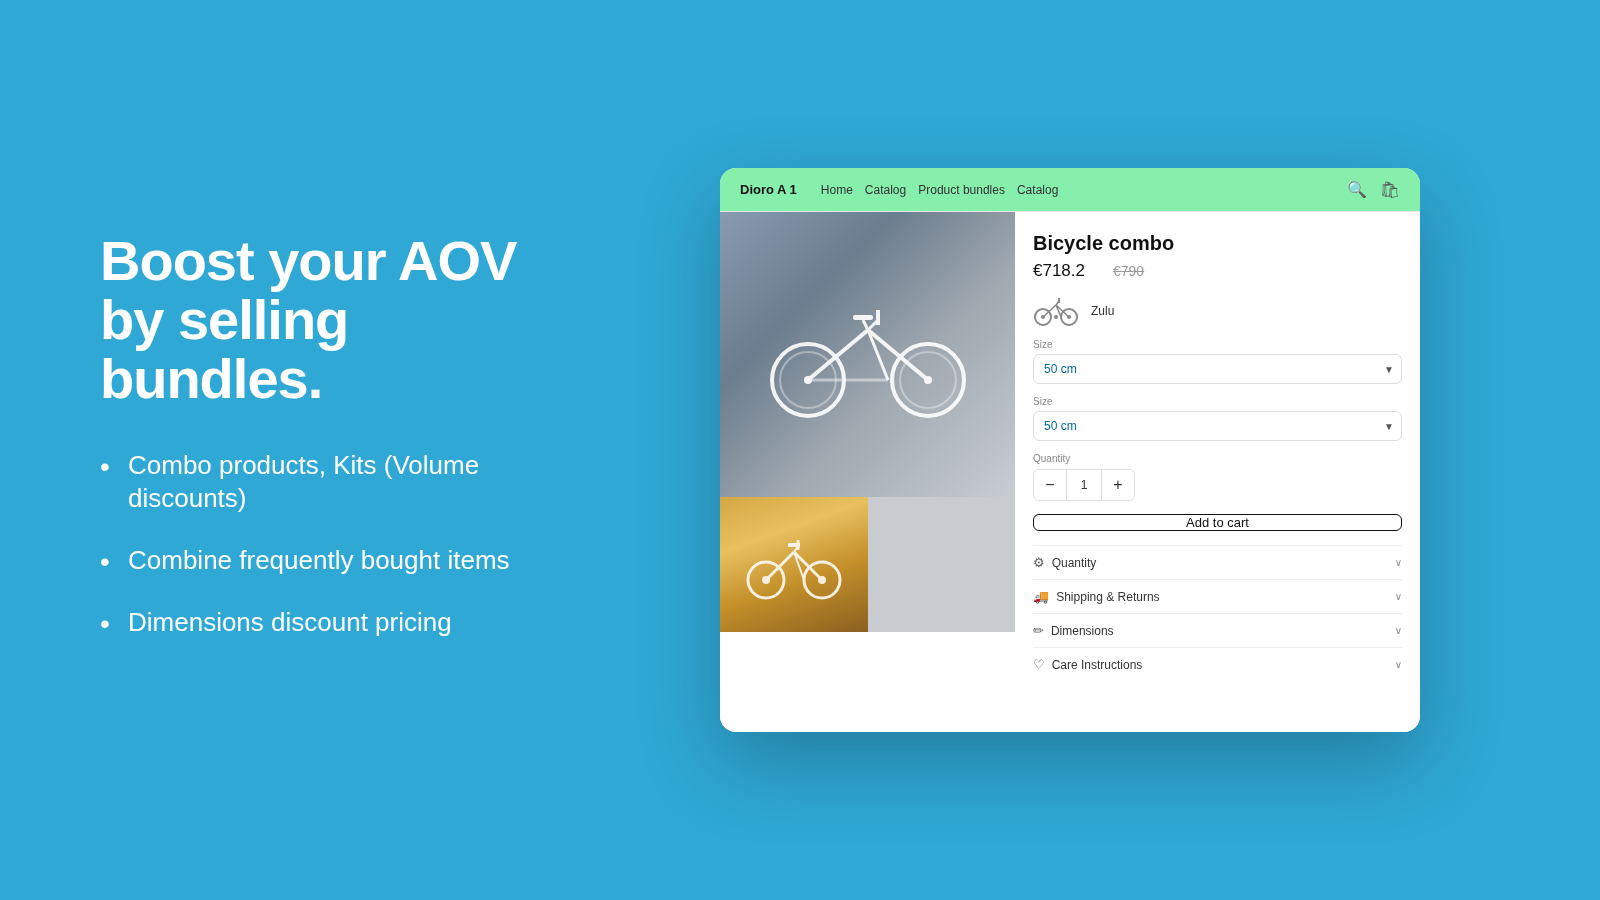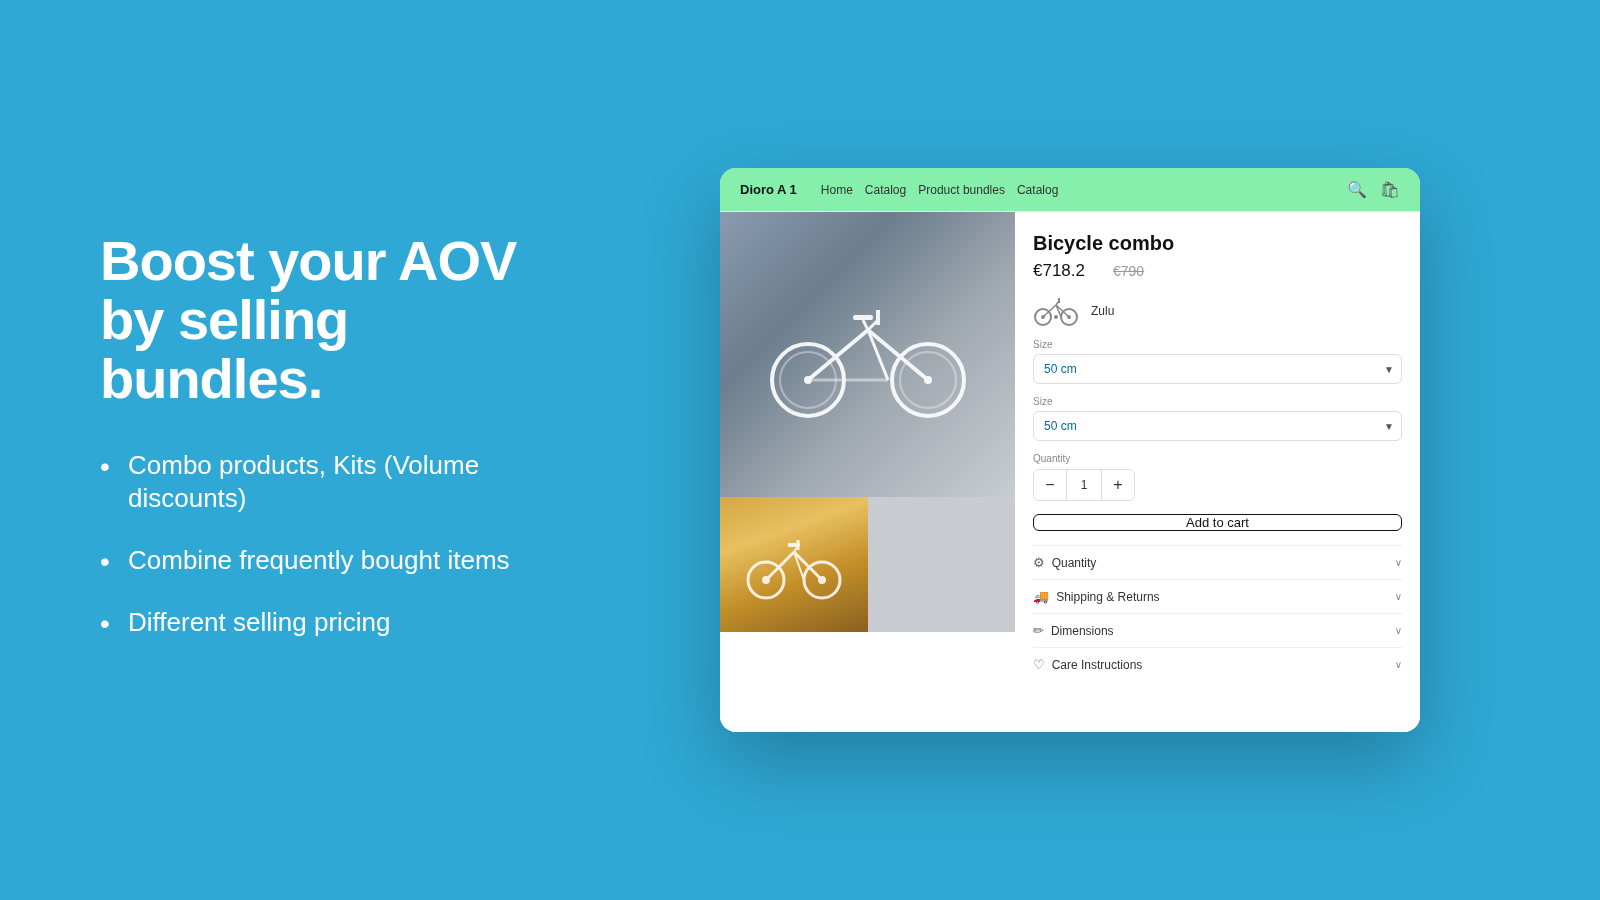--- a/index.html
+++ b/index.html
@@ -310,21 +310,21 @@
     }
   </style>
 </head>
 <body>
 
 <div class="left-panel">
   <h1 class="hero-title">Boost your AOV by selling bundles.</h1>
   <ul class="bullet-list">
     <li>Combo products, Kits (Volume discounts)</li>
     <li>Combine frequently bought items</li>
-    <li>Different selling pricing</li>
+    <li>Dimensions discount pricing</li>
   </ul>
 </div>
 
 <div class="right-panel">
   <div class="browser-window">
 
     <div class="store-nav">
       <span class="store-brand">Dioro A 1</span>
       <div class="nav-links">
         <a class="nav-link">Home</a>

